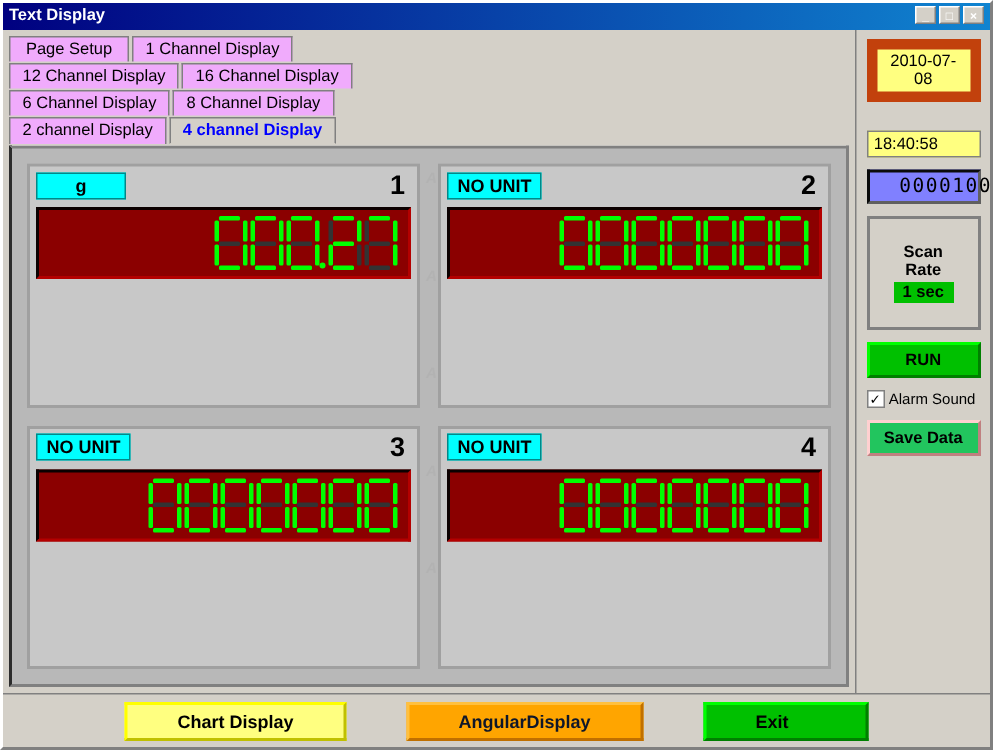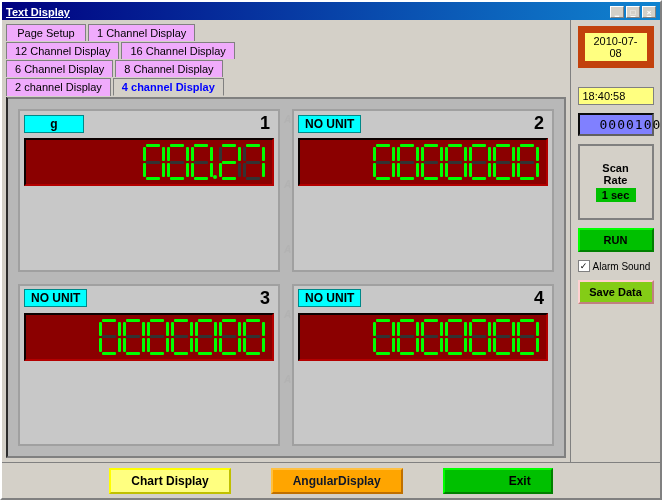--- a/index.html
+++ b/index.html
@@ -23,24 +23,23 @@
       flex-direction: column;
     }
 
     .title-bar {
       background: linear-gradient(to right, #000080, #1084d0);
       color: white;
       font-size: 11px;
       font-weight: bold;
       padding: 2px 4px;
       display: flex;
-      align-items: flex-end;
+      align-items: flex-start;
       justify-content: space-between;
       height: 18px;
-      text-decoration: underline;
     }
 
     .title-bar-buttons {
       display: flex;
       gap: 2px;
     }
 
     .title-bar-btn {
       width: 14px;
       height: 12px;
@@ -313,21 +312,21 @@
       height: 12px;
       border: 1px solid #808080;
       background: #fff;
       display: flex;
       align-items: center;
       justify-content: center;
       font-size: 9px;
     }
 
     .save-data-btn {
-      background: #84cc16;
+      background: #22c55e;
       border: 2px solid #c08080;
       border-top-color: #ffd0d0;
       border-left-color: #ffd0d0;
       width: 76px;
       padding: 4px;
       font-size: 11px;
       font-weight: bold;
       text-align: center;
       cursor: pointer;
     }
@@ -338,26 +337,26 @@
       background: #d4d0c8;
       border-top: 1px solid #808080;
       display: flex;
       align-items: center;
       justify-content: center;
       gap: 40px;
       padding: 4px;
     }
 
     .bottom-btn {
-      padding: 4px 20px;
+      padding: 4px 33px;
       font-size: 12px;
       font-weight: bold;
       cursor: pointer;
       border: 2px solid;
-      text-align: right;
+      text-align: left;
       min-width: 90px;
     }
 
     .btn-chart {
       background: #ffff80;
       border-color: #c0c000;
       border-top-color: #ffff00;
       border-left-color: #ffff00;
       color: #000;
     }

